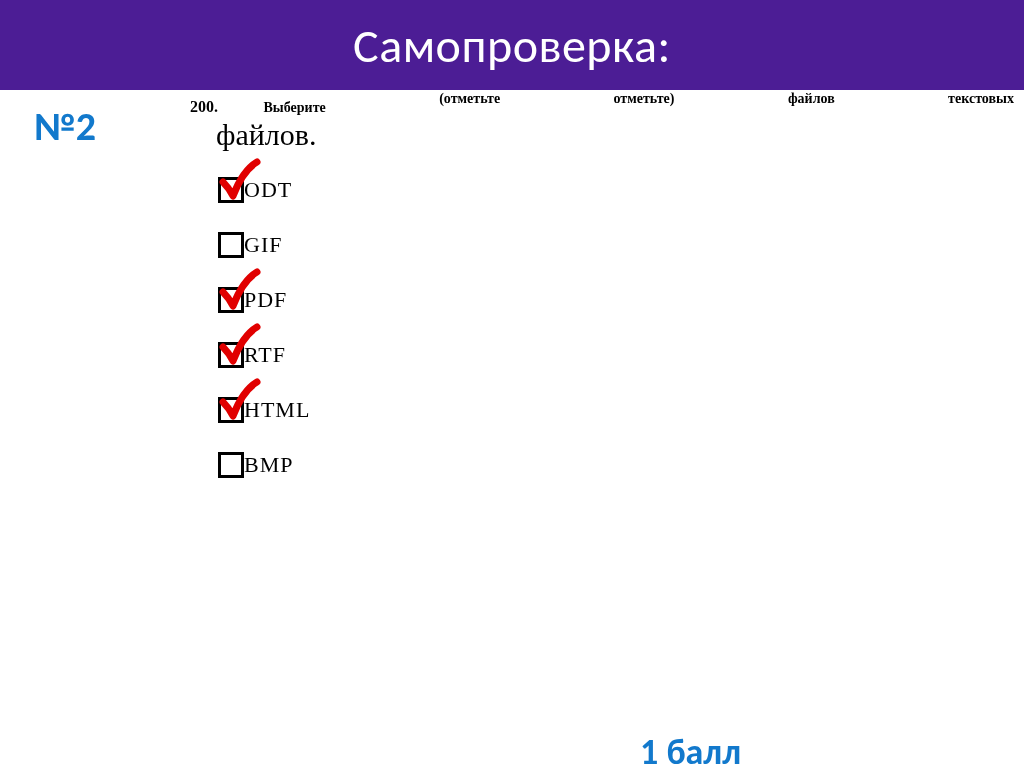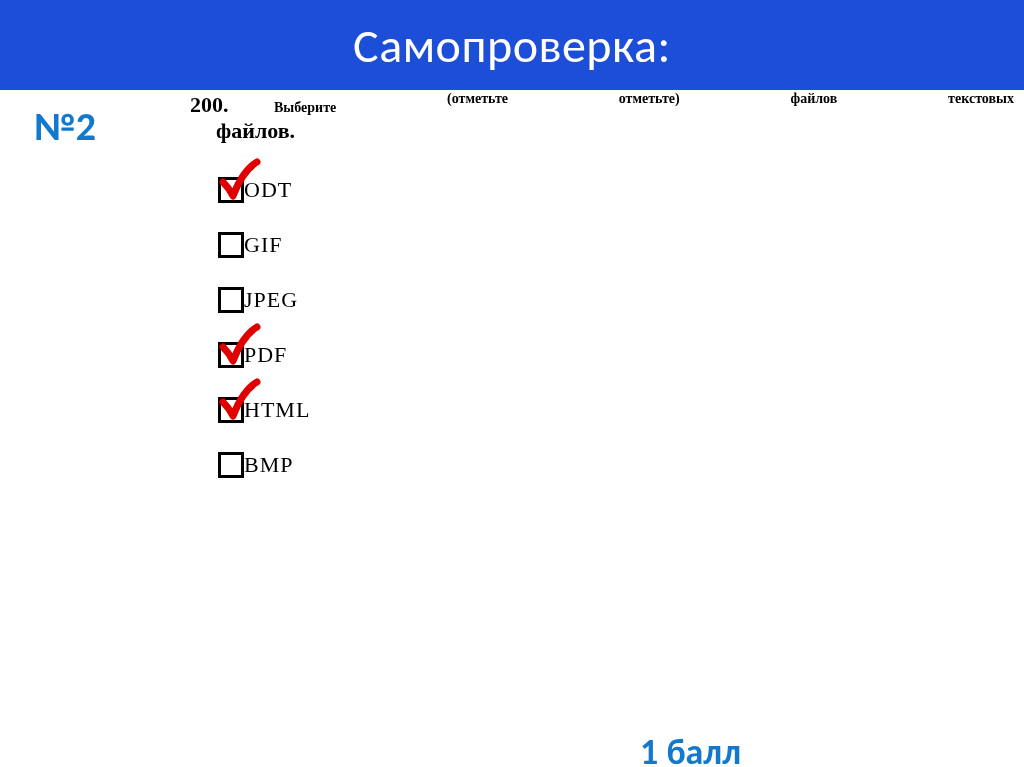--- a/index.html
+++ b/index.html
@@ -5,21 +5,21 @@
   html, body {
     margin: 0;
     padding: 0;
     width: 1024px;
     height: 767px;
     background: #ffffff;
     font-family: "Times New Roman", Georgia, serif;
     overflow: hidden;
   }
   .header {
-    background: #1d4ed8;
+    background: #4c1d95;
     height: 90px;
     display: flex;
     align-items: center;
     justify-content: center;
   }
   .header-title {
     color: #ffffff;
     font-family: "Segoe UI", Calibri, Arial, sans-serif;
     font-weight: 400;
     font-size: 48px;
@@ -39,43 +39,43 @@
     font-size: 40px;
   }
   .question-block {
     position: absolute;
     left: 190px;
     top: 0px;
     right: 0;
   }
   .qnum {
     font-weight: 700;
-    font-size: 22px;
+    font-size: 16px;
   }
   .prompt-line {
     font-size: 22px;
     line-height: 1.35;
     display: flex;
     gap: 0;
     justify-content: space-between;
     padding-right: 10px;
   }
   .prompt-word {
     font-size: 14px;
     margin-left: 40px;
   }
   .prompt-word.bold {
     font-weight: 700;
   }
   .filerow {
     position: absolute;
     left: 26px;
     top: 28px;
-    font-weight: 700;
-    font-size: 22px;
+    font-weight: 400;
+    font-size: 30px;
   }
   .options {
     position: absolute;
     left: 218px;
     top: 72px;
   }
   .opt {
     display: flex;
     align-items: center;
     height: 55px;
@@ -143,30 +143,34 @@
     <path d="M6 24 C 10 28, 14 34, 16 38 C 22 22, 30 10, 40 4" fill="none" stroke="#e10000" stroke-width="7" stroke-linecap="round" stroke-linejoin="round"></path>
   </svg>
         </div>
         <div class="label">ODT</div>
       </div>
       <div class="opt">
         <div class="box"></div>
         <div class="label">GIF</div>
       </div>
       <div class="opt">
-        <div class="box"></div>
-        <div class="label">JPEG</div>
+        <div class="box">
+          <svg class="check" width="44" height="44" viewBox="0 0 44 44">
+    <path d="M6 24 C 10 28, 14 34, 16 38 C 22 22, 30 10, 40 4" fill="none" stroke="#e10000" stroke-width="7" stroke-linecap="round" stroke-linejoin="round"></path>
+  </svg>
+        </div>
+        <div class="label">PDF</div>
       </div>
       <div class="opt">
         <div class="box">
           <svg class="check" width="44" height="44" viewBox="0 0 44 44">
     <path d="M6 24 C 10 28, 14 34, 16 38 C 22 22, 30 10, 40 4" fill="none" stroke="#e10000" stroke-width="7" stroke-linecap="round" stroke-linejoin="round"></path>
   </svg>
         </div>
-        <div class="label">PDF</div>
+        <div class="label">RTF</div>
       </div>
       <div class="opt">
         <div class="box">
           <svg class="check" width="44" height="44" viewBox="0 0 44 44">
     <path d="M6 24 C 10 28, 14 34, 16 38 C 22 22, 30 10, 40 4" fill="none" stroke="#e10000" stroke-width="7" stroke-linecap="round" stroke-linejoin="round"></path>
   </svg>
         </div>
         <div class="label">HTML</div>
       </div>
       <div class="opt">

